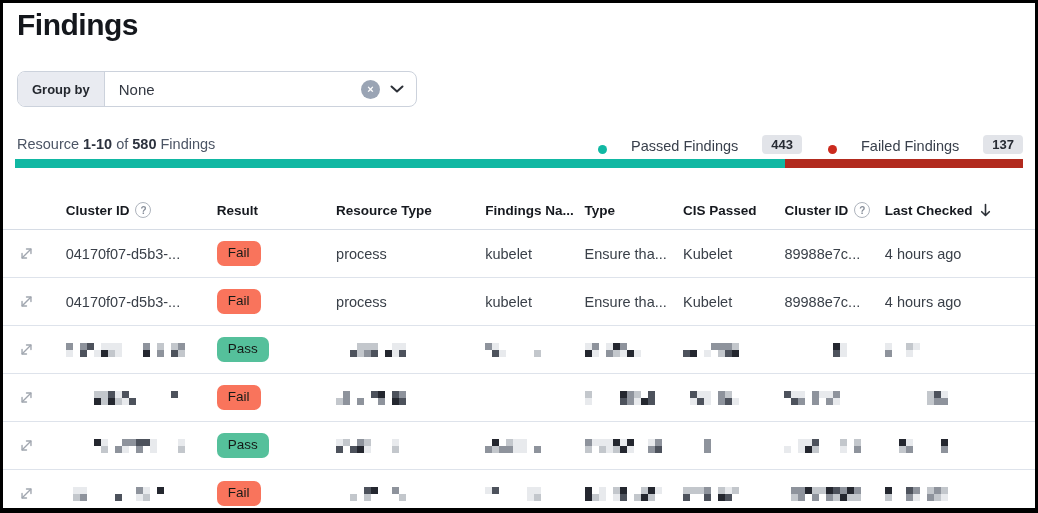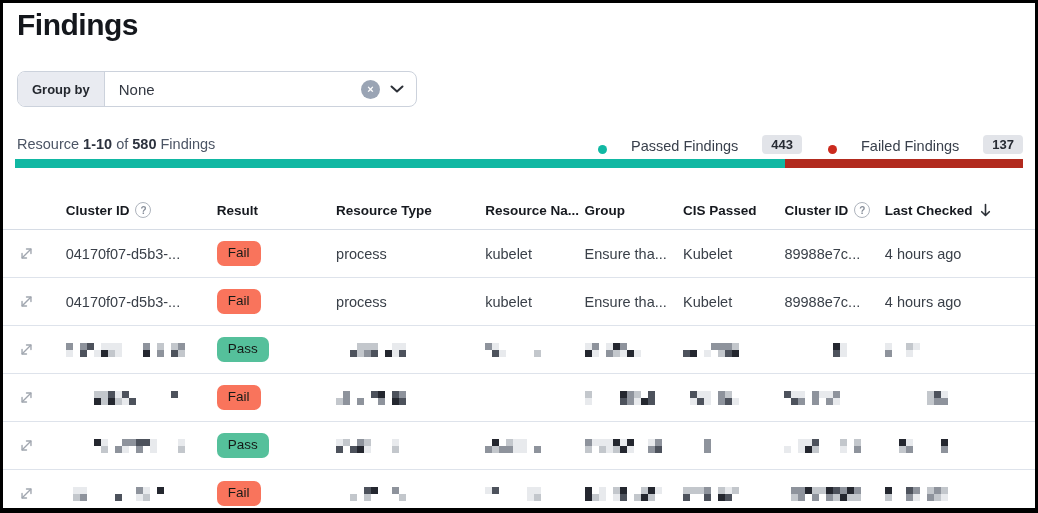--- a/index.html
+++ b/index.html
@@ -141,24 +141,24 @@
           <span>Cluster ID</span>
           <span class="help">?</span>
         </div>
         <div class="th c-result">
           <span>Result</span>
         </div>
         <div class="th c-resource_type">
           <span>Resource Type</span>
         </div>
         <div class="th c-resource_name">
-          <span>Resource Na...</span>
+          <span>Findings Na...</span>
         </div>
         <div class="th c-rule">
-          <span>Group</span>
+          <span>Type</span>
         </div>
         <div class="th c-cis_section">
           <span>CIS Passed</span>
         </div>
         <div class="th c-cluster_id">
           <span>Cluster ID</span>
           <span class="help">?</span>
         </div>
         <div class="th c-last_checked">
           <span>Last Checked</span>

